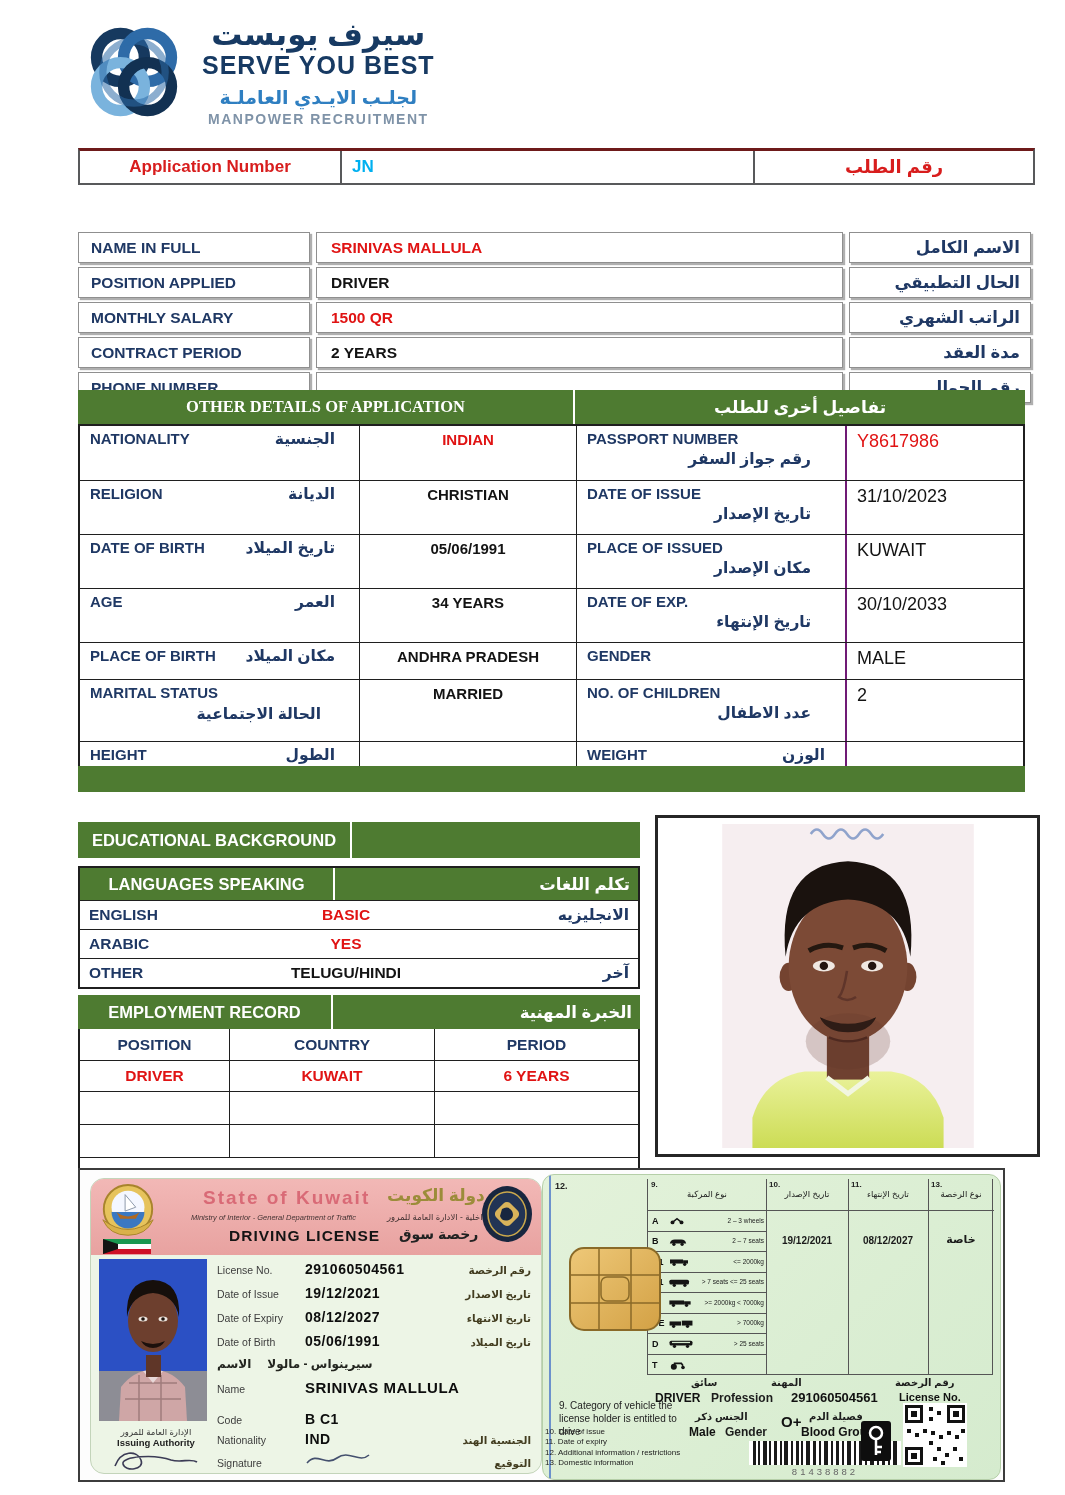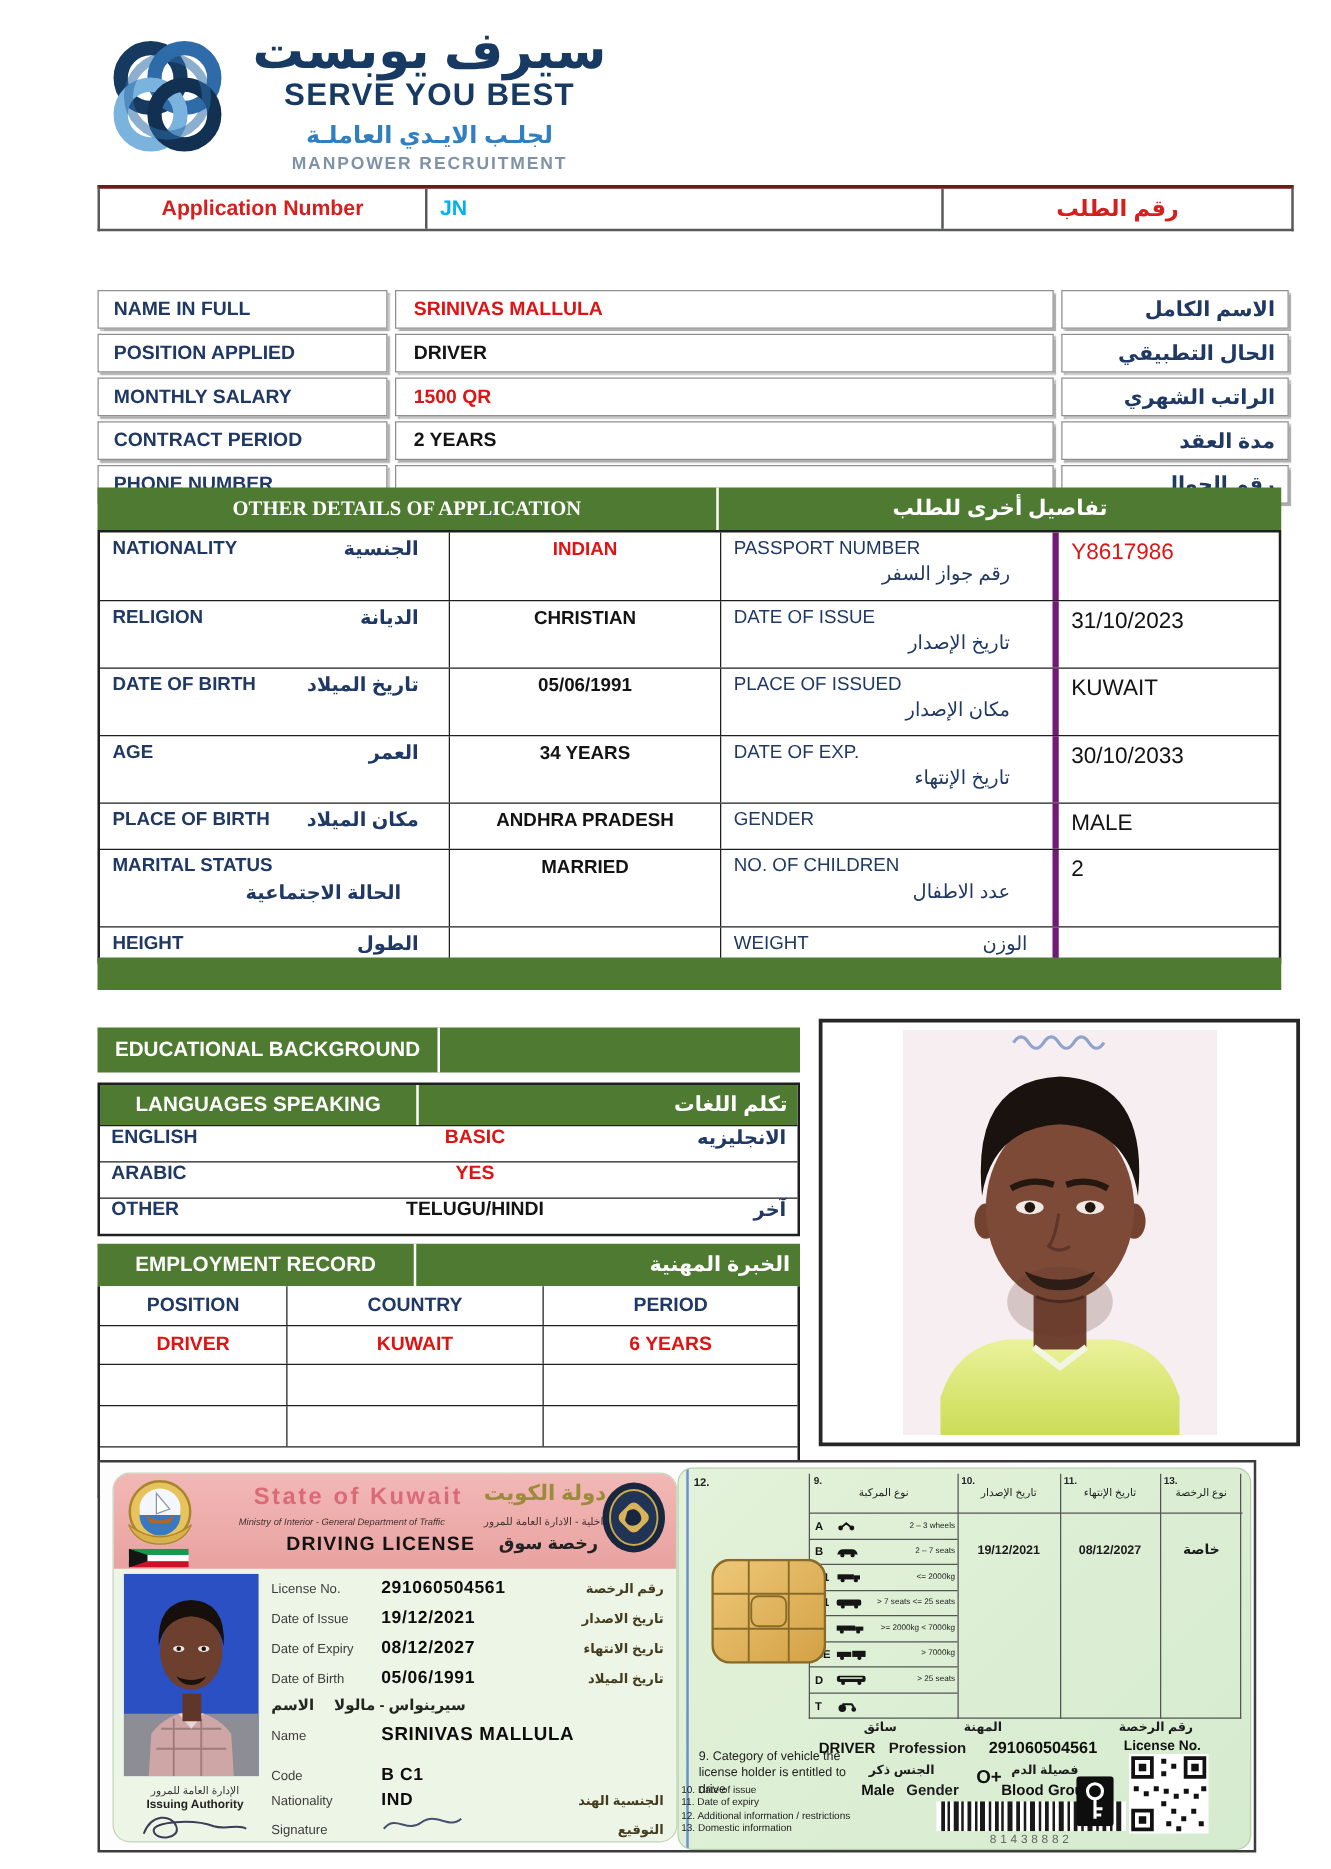--- a/index.html
+++ b/index.html
@@ -2,21 +2,21 @@
 <html><head>
 <meta charset="utf-8">
 <style>
   html,body{margin:0;padding:0;background:#ffffff;}
   body{font-family:"Liberation Sans","DejaVu Sans",sans-serif;}
   #page{position:relative;width:1065px;height:1495px;background:#fff;overflow:hidden;}
   .abs{position:absolute;}
   
   #logo{left:82px;top:16px;display:flex;gap:16px;align-items:center;}
   .logo-text{display:flex;flex-direction:column;align-items:center;}
-  .logo-ar{font-size:41px;font-weight:bold;color:#173a63;letter-spacing:2px;}
+  .logo-ar{font-size:31px;font-weight:bold;color:#173a63;letter-spacing:2px;}
   .logo-en{font-size:25px;font-weight:bold;color:#173a63;letter-spacing:1px;margin-top:-2px;}
   .logo-tag-ar{font-size:19px;font-weight:bold;color:#2f7fc1;margin-top:6px;letter-spacing:2px;}
   .logo-tag-en{font-size:14px;font-weight:bold;color:#7f93a8;letter-spacing:1.5px;margin-top:2px;}
   
   #app-row{left:78px;top:148px;width:957px;height:37px;border:2px solid #58595b;border-top:3px solid #6e1a1a;
     display:flex;background:#fff;box-sizing:border-box;}
   .app-label{width:260px;border-right:2px solid #58595b;color:#d81d1d;font-weight:bold;font-size:17px;
     display:flex;align-items:center;justify-content:center;}
   .app-value{flex:1;color:#00b0f0;font-weight:bold;font-size:17px;display:flex;align-items:center;padding-left:10px;}
   .app-ar{width:278px;border-left:2px solid #58595b;color:#d81d1d;font-weight:bold;font-size:18px;
@@ -41,36 +41,36 @@
   .drow:first-child{border-top:none;}
   .h54{height:54px}.h37{height:37px}.h62{height:62px}.h28{height:28px}
   .dc{box-sizing:border-box;}
   .dc1{width:280px;border-right:1px solid #1f1f1f;padding:4px 8px 0 10px;color:#1f3864;font-weight:bold;font-size:15px;
     display:flex;flex-wrap:wrap;align-content:flex-start;}
   .dc1 .ar1{margin-left:auto;padding-right:16px;font-size:15.5px;}
   .dc1.stack{display:block;}
   .dc1.stack .ar1{display:block;text-align:right;padding-right:30px;margin-top:4px;}
   .dc2{width:217px;border-right:1px solid #1f1f1f;display:flex;justify-content:center;padding-top:5px;
     font-weight:bold;font-size:15px;}
-  .dc3{width:270px;border-right:5px solid #701a75;padding:4px 8px 0 10px;color:#1f3864;font-weight:normal;font-size:15px;}
+  .dc3{width:270px;border-right:2px solid #701a75;padding:4px 8px 0 10px;color:#1f3864;font-weight:bold;font-size:15px;}
   .dc3 .ar3{display:block;text-align:right;padding-right:26px;margin-top:3px;font-size:15.5px;}
   .dc3.inline{display:flex;flex-wrap:wrap;align-content:flex-start;}
   .dc3.inline .ar3{display:inline;margin:0 0 0 auto;padding-right:12px;}
   .dc4{flex:1;padding:5px 0 0 10px;font-weight:normal;font-size:18px;}
   #green-bar{left:78px;top:766px;width:947px;height:26px;}
   [data-color="red"]{color:#e01313;}
   [data-color="dark"]{color:#131313;}
   
   #edu-head{left:78px;top:822px;width:562px;height:36px;}
   .gh-left2{width:274px;height:100%;border-right:2px solid #fff;display:flex;align-items:center;justify-content:center;box-sizing:border-box;}
   #lang{left:78px;top:866px;width:562px;border:2px solid #1f1f1f;box-sizing:border-box;background:#fff;}
   #lang-head{height:32px;display:flex;}
   .lh-left{width:255px;height:100%;border-right:2px solid #fff;display:flex;align-items:center;justify-content:center;box-sizing:border-box;}
   .lh-right{flex:1;display:flex;align-items:center;justify-content:flex-end;padding-right:8px;font-size:16.5px;}
-  .lrow{display:flex;border-top:1.5px solid #1f1f1f;height:28px;align-items:flex-start;gap:34px;}
+  .lrow{display:flex;border-top:1.5px solid #1f1f1f;height:28px;align-items:center;}
   .lc1{width:160px;padding-left:9px;color:#1f3864;font-weight:bold;font-size:15.5px;box-sizing:border-box;}
   .lc2{width:212px;text-align:center;font-weight:bold;font-size:15.5px;}
   .lc3{flex:1;text-align:right;padding-right:9px;color:#1f3864;font-weight:bold;font-size:15.5px;}
   #emp-head{left:78px;top:995px;width:562px;height:34px;}
   #emp{left:78px;top:1029px;width:562px;border:2px solid #1f1f1f;border-top:none;box-sizing:border-box;background:#fff;}
   .erow{display:flex;border-top:1.5px solid #1f1f1f;box-sizing:border-box;}
   .erow:first-child{border-top:none;}
   .ec1{width:150px;border-right:1.5px solid #1f1f1f;box-sizing:border-box;display:flex;align-items:center;justify-content:center;}
   .ec2{width:205px;border-right:1.5px solid #1f1f1f;box-sizing:border-box;display:flex;align-items:center;justify-content:center;}
   .ec3{flex:1;display:flex;align-items:center;justify-content:center;}

